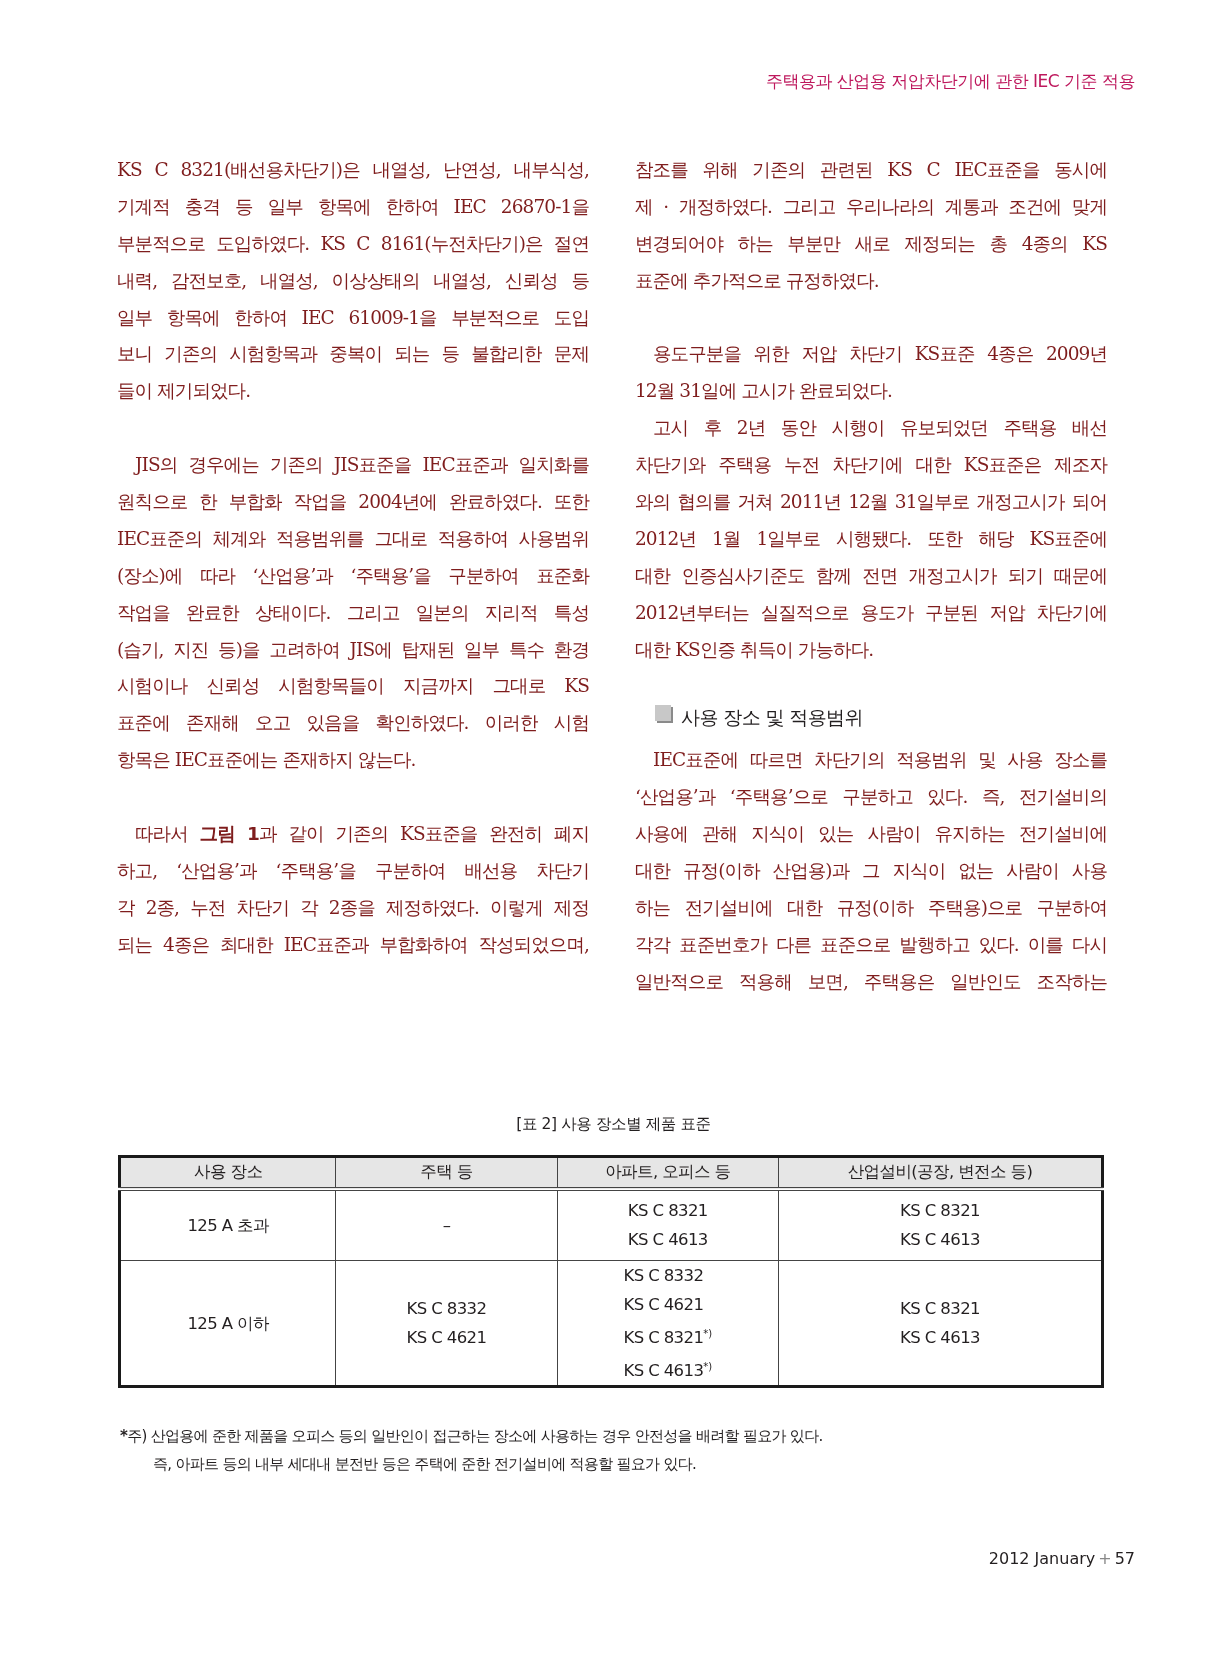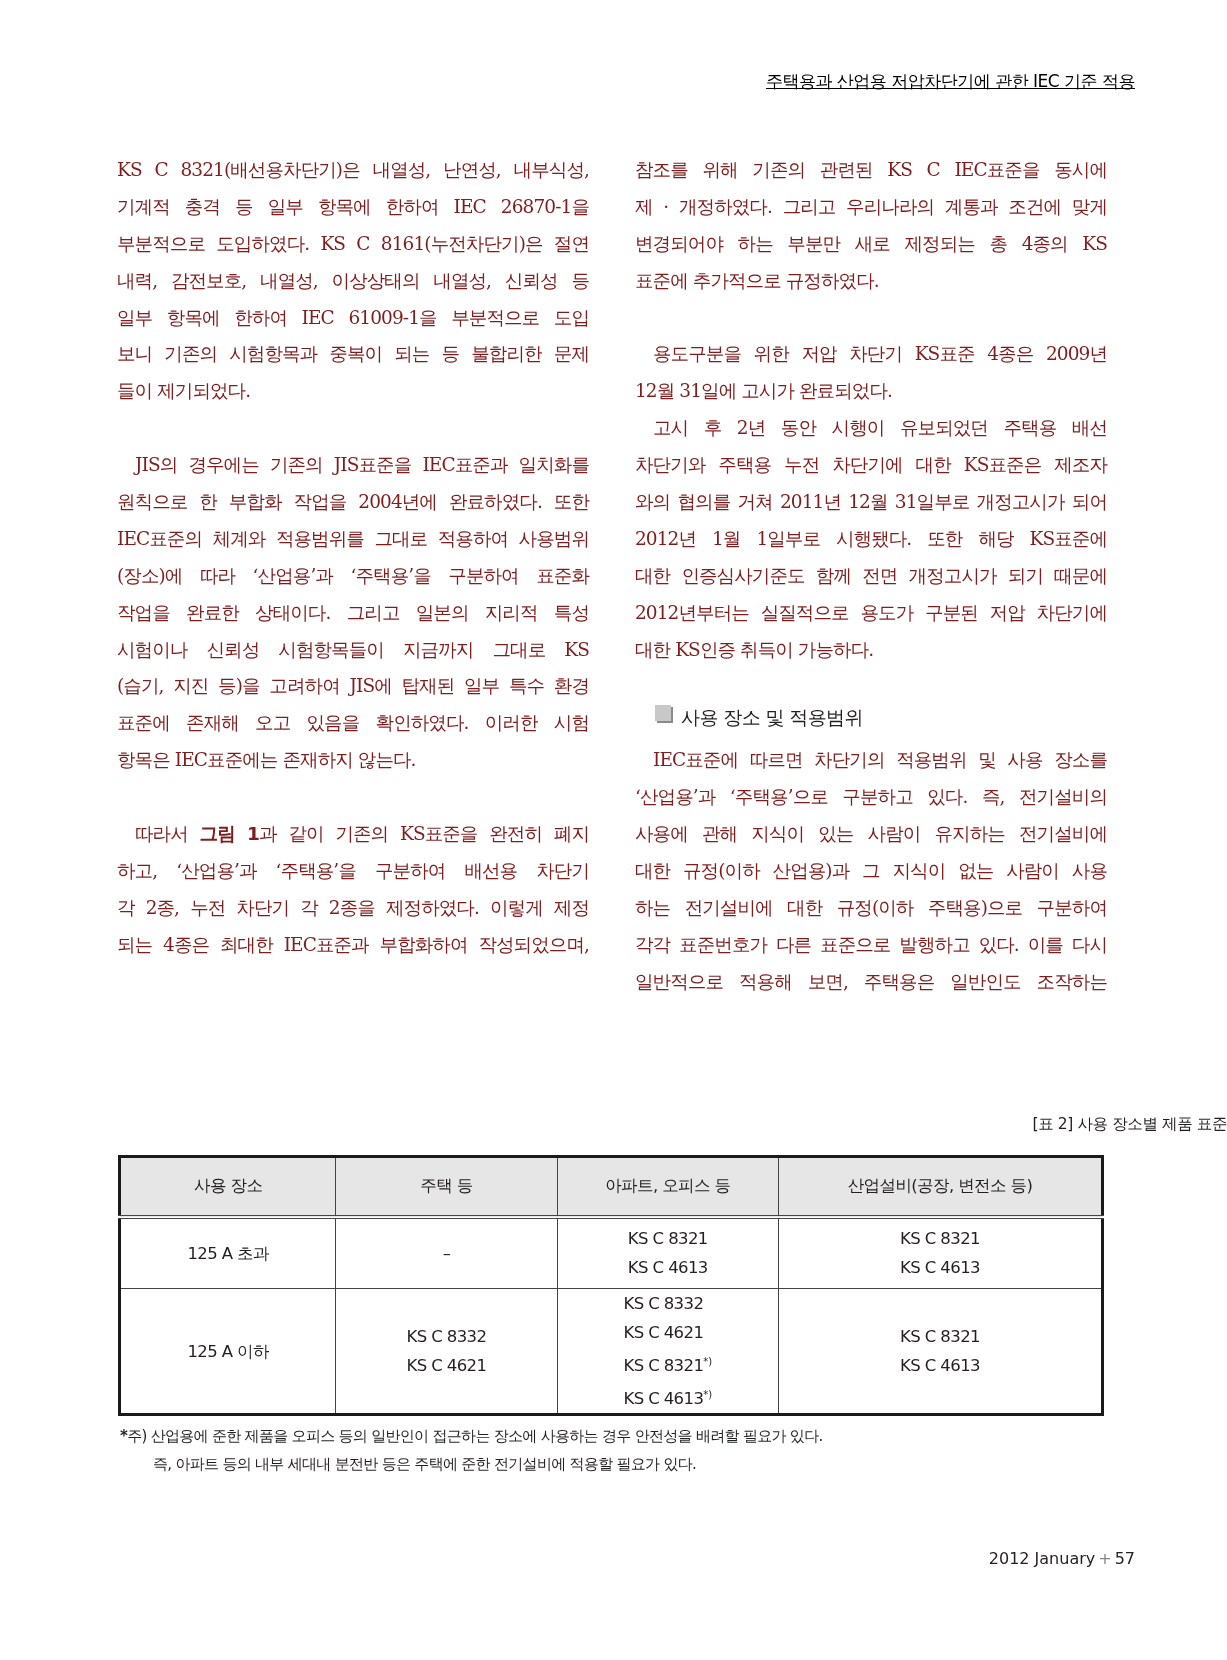--- a/index.html
+++ b/index.html
@@ -1,23 +1,22 @@
 <!DOCTYPE html>
 <html><head>
 <meta charset="utf-8">
 <style>
   * { box-sizing: border-box; margin: 0; padding: 0; }
   html, body { width: 1227px; height: 1660px; background: #ffffff; }
   body { position: relative; color: #231f20; font-family: "DejaVu Serif", serif; overflow: hidden; }
 
   .running-head {
     position: absolute; top: 70px; right: 92px;
-    font-family: "DejaVu Sans", sans-serif; font-size: 17px; color: #000000;
+    font-family: "DejaVu Sans", sans-serif; font-size: 17px; color: #be185d;
     letter-spacing: -0.5px;
-    text-decoration: underline;
   }
 
   .col { position: absolute; top: 152px; width: 472px; }
   .col-left { left: 117px; }
   .col-right { left: 635px; }
 
   .line {
     display: block; height: 36.9px; line-height: 36.9px;
     font-size: 18.5px; white-space: nowrap; text-align: justify;
     text-align-last: justify; letter-spacing: -0.9px; color: #7f1d1d;
@@ -31,34 +30,34 @@
     display: flex; align-items: flex-start; height: 36.9px;
     font-family: "DejaVu Sans", sans-serif; font-size: 19px; letter-spacing: -0.6px;
     padding-left: 20px;
   }
   .square-icon {
     display: inline-block; width: 16px; height: 16px; background: #c8c8c8;
     box-shadow: 2px 2px 0 #8a8a8a; margin-right: 10px;
   }
 
   .table-caption {
-    position: absolute; top: 1114px; left: 0; width: 1227px; text-align: right;
+    position: absolute; top: 1114px; left: 0; width: 1227px; text-align: center;
     font-family: "DejaVu Sans", sans-serif; font-size: 15.5px; letter-spacing: -0.4px;
   }
 
   table.std {
     position: absolute; top: 1155px; left: 118px; width: 986px;
     border-collapse: collapse; border: 3px solid #1a1a1a;
     font-family: "DejaVu Sans", sans-serif; font-size: 16.5px; letter-spacing: -0.6px;
   }
   table.std th, table.std td {
     border: 1px solid #444; text-align: center; vertical-align: middle;
     font-weight: normal; color: #231f20;
   }
-  table.std thead th { background: #e6e6e6; height: 60px; border-bottom: 4px double #444; }
+  table.std thead th { background: #e6e6e6; height: 32px; border-bottom: 4px double #444; }
   table.std td { line-height: 29px; }
   table.std tr.row1 td { height: 72px; }
   table.std tr.row2 td { height: 102px; }
   .cell-line { display: block; }
   sup.note { font-size: 10px; vertical-align: 6px; letter-spacing: 0; }
   .c-list { display: inline-block; text-align: left; }
 
   .footnote {
     position: absolute; top: 1422px; left: 120px;
     font-family: "DejaVu Sans", sans-serif; font-size: 15px; letter-spacing: -0.7px; line-height: 28px;
@@ -87,22 +86,22 @@
     <span class="line">보니 기존의 시험항목과 중복이 되는 등 불합리한 문제</span>
     <span class="line last">들이 제기되었다.</span>
   </div>
   <span class="gap"></span>
   <div>
     <span class="line indent">JIS의 경우에는 기존의 JIS표준을 IEC표준과 일치화를</span>
     <span class="line">원칙으로 한 부합화 작업을 2004년에 완료하였다. 또한</span>
     <span class="line">IEC표준의 체계와 적용범위를 그대로 적용하여 사용범위</span>
     <span class="line">(장소)에 따라 ‘산업용’과 ‘주택용’을 구분하여 표준화</span>
     <span class="line">작업을 완료한 상태이다. 그리고 일본의 지리적 특성</span>
+    <span class="line">(습기, 지진 등)을 고려하여 JIS에 탑재된 일부 특수 환경</span>
     <span class="line">시험이나 신뢰성 시험항목들이 지금까지 그대로 KS</span>
-    <span class="line">(습기, 지진 등)을 고려하여 JIS에 탑재된 일부 특수 환경</span>
     <span class="line">표준에 존재해 오고 있음을 확인하였다. 이러한 시험</span>
     <span class="line last">항목은 IEC표준에는 존재하지 않는다.</span>
   </div>
   <span class="gap"></span>
   <div>
     <span class="line indent"><span>따라서 </span><span class="bold">그림 1</span><span>과 같이 기존의 KS표준을 완전히 폐지</span></span>
     <span class="line">하고, ‘산업용’과 ‘주택용’을 구분하여 배선용 차단기</span>
     <span class="line">각 2종, 누전 차단기 각 2종을 제정하였다. 이렇게 제정</span>
     <span class="line">되는 4종은 최대한 IEC표준과 부합화하여 작성되었으며,</span>
   </div>

